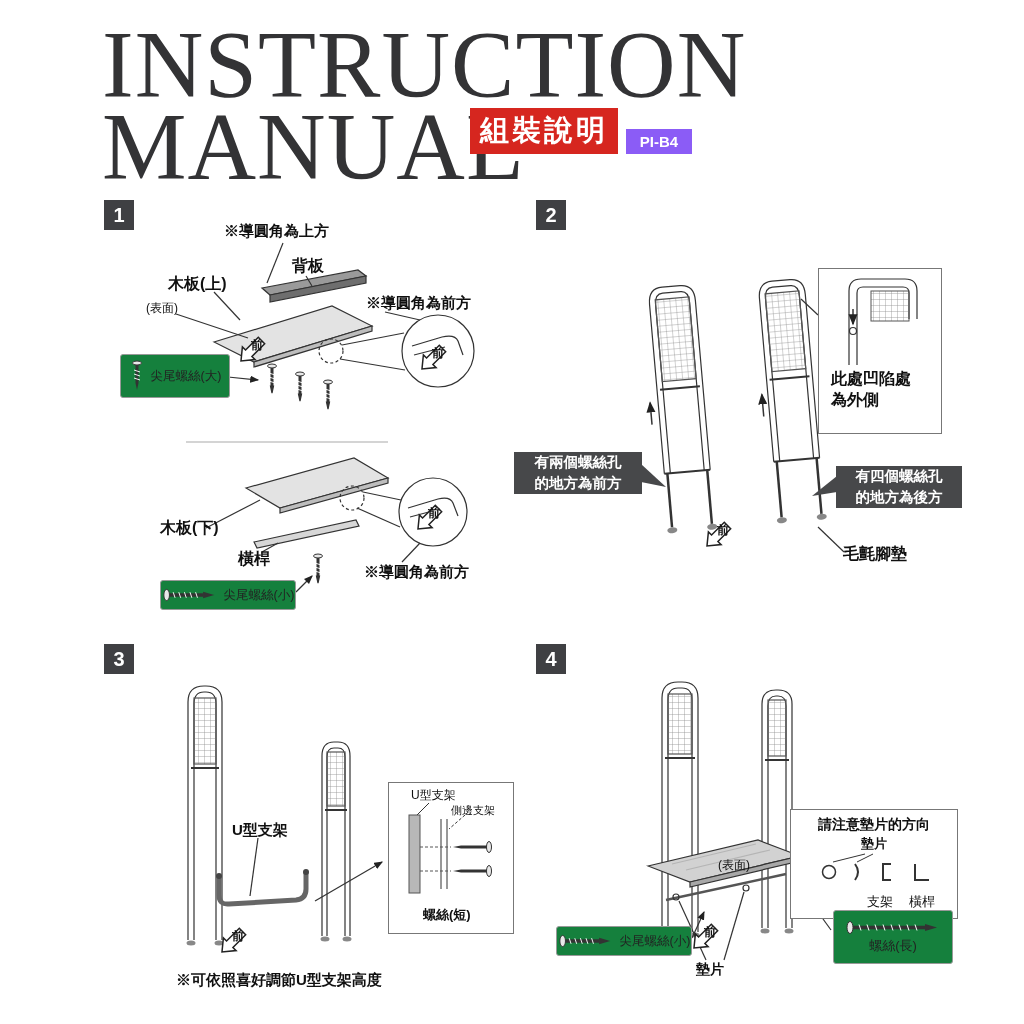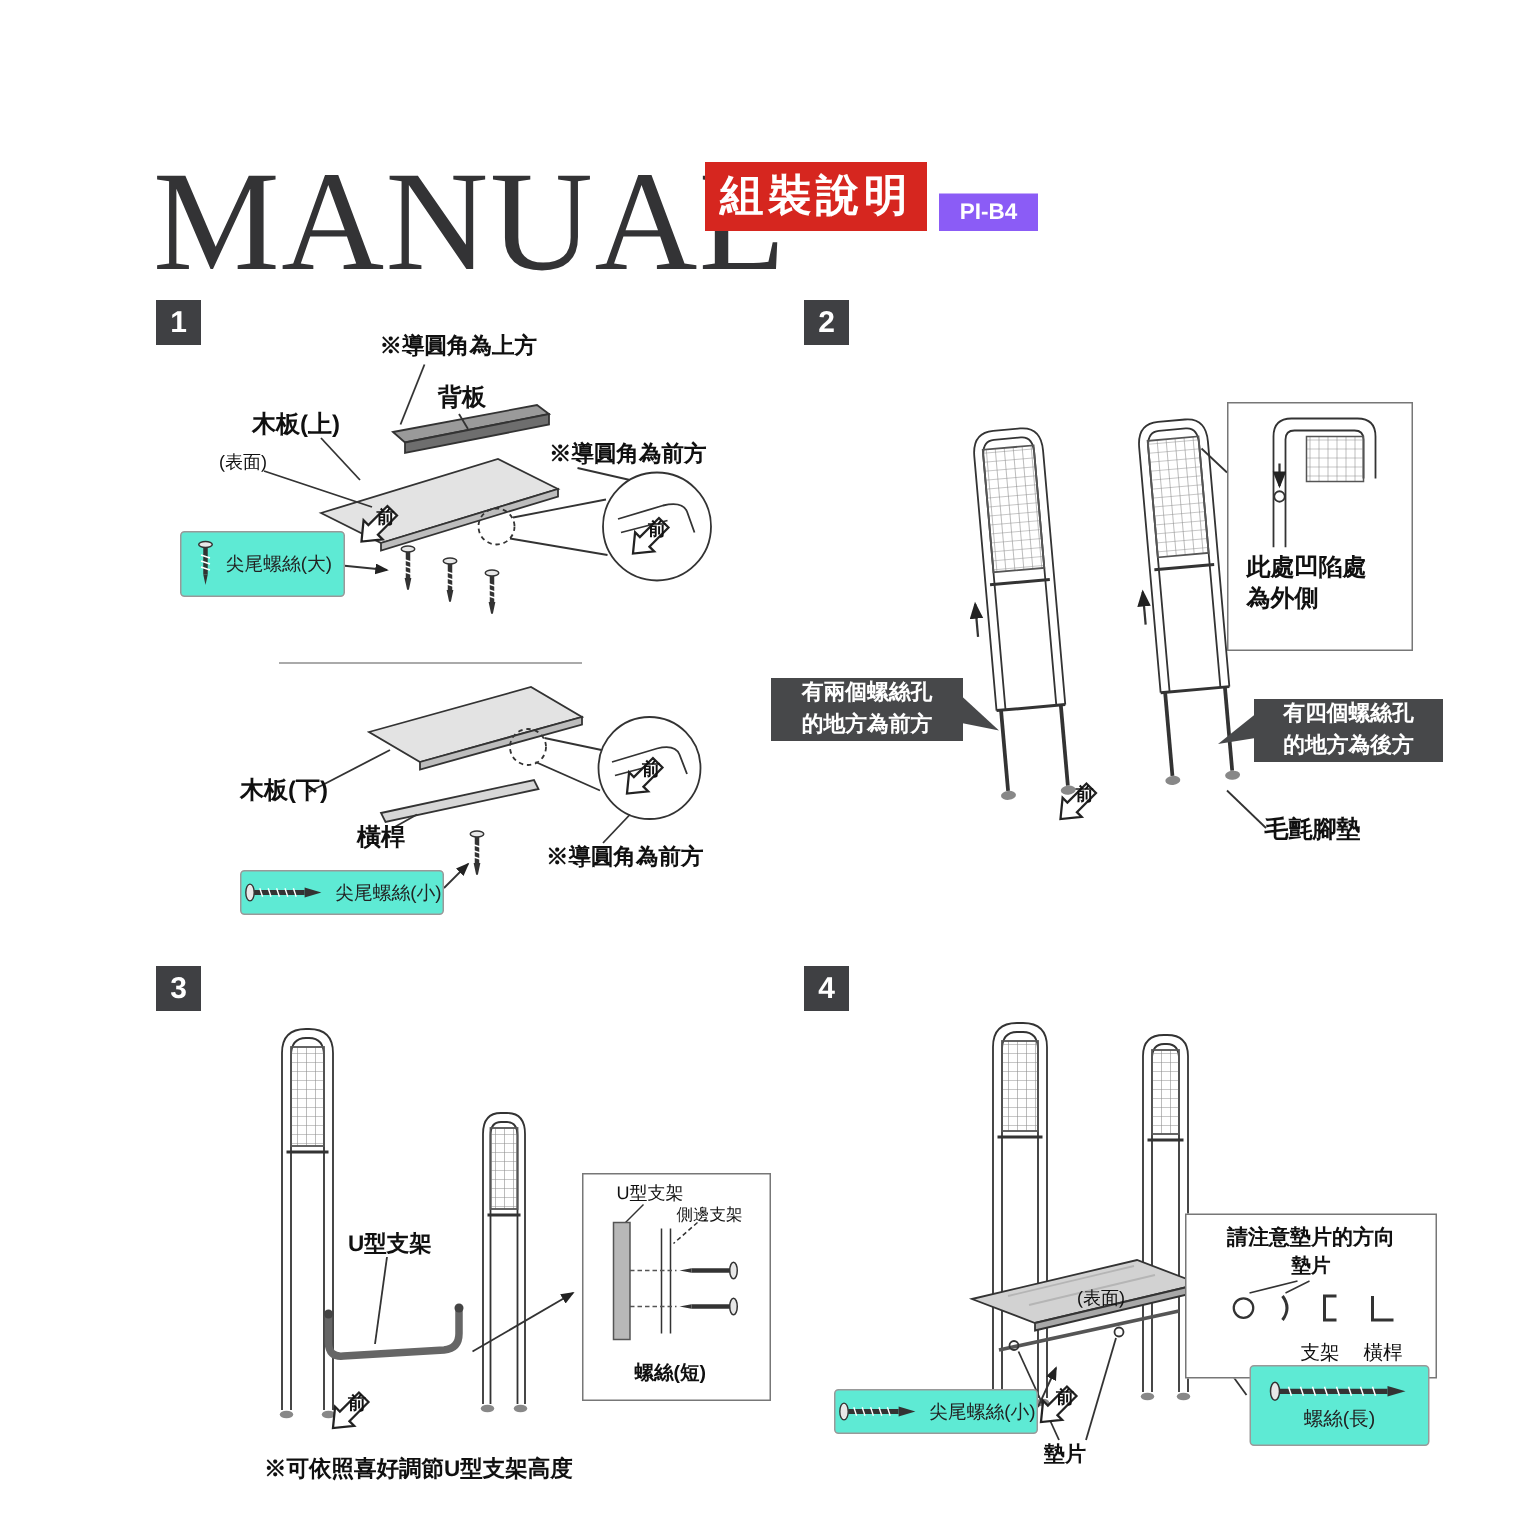--- a/index.html
+++ b/index.html
@@ -4,21 +4,21 @@
 <style>
   html,body{margin:0;padding:0;background:#fff;font-family:"Liberation Sans",sans-serif;}
   .page{position:relative;width:1024px;height:1024px;background:#fff;overflow:hidden;}
   .abs{position:absolute;}
   .title{font-family:"Liberation Serif",serif;color:#333335;letter-spacing:1px;line-height:1;}
   .badge-red{background:#d6261f;color:#fff;font-weight:bold;display:flex;align-items:center;justify-content:center;letter-spacing:3px;}
   .badge-dark{background:#8b5cf6;color:#fff;font-weight:bold;display:flex;align-items:center;justify-content:center;}
   .stepnum{width:30px;height:30px;background:#3f4043;color:#fff;font-weight:bold;font-size:20px;display:flex;align-items:center;justify-content:center;}
   .lbl{color:#101010;font-weight:bold;font-size:15px;white-space:pre-line;line-height:1.3;}
   .lbl-n{font-weight:normal;}
-  .boxed{border:1.5px solid #999;border-radius:3px;background:#5eead4;display:flex;align-items:center;justify-content:center;gap:6px;font-size:12.5px;color:#222;}
+  .boxed{border:1.5px solid #999;border-radius:3px;background:#15803d;display:flex;align-items:center;justify-content:center;gap:6px;font-size:12.5px;color:#222;}
   .boxed.col{flex-direction:column;gap:2px;}
   .callout{background:#47484a;color:#fff;font-weight:bold;font-size:14.5px;display:flex;align-items:center;justify-content:center;text-align:center;line-height:1.45;white-space:pre-line;}
   .panelbox{border:1.5px solid #777;background:#fff;}
   .front-label{font-size:12px;font-weight:bold;transform:translate(-50%,-50%);color:#111;}
   svg{display:block;}
 </style>
 </head>
 <body>
 
 <div class="page">
@@ -157,30 +157,31 @@
       <circle cx="676" cy="897" r="3"></circle>
       <circle cx="746" cy="888" r="3"></circle>
       <line x1="706" y1="960" x2="679" y2="901"></line>
       <line x1="724" y1="960" x2="744" y2="892"></line>
       <line x1="692" y1="938" x2="704" y2="912" marker-end="url(#ah)"></line>
       <line x1="831" y1="930" x2="802" y2="890" marker-end="url(#ah)"></line>
       <use href="#farrow" transform="translate(706,936) rotate(-45)"></use>
     </g>
   </svg>
 
+  <div class="abs title" style="left:102px;top:18px;font-size:95px;">INSTRUCTION</div>
   <div class="abs title" style="left:102px;top:100px;font-size:95px;">MANUAL</div>
   <div class="abs badge-red" style="left:470px;top:108px;width:148px;height:46px;font-size:29px;">組裝說明</div>
   <div class="abs badge-dark" style="left:626px;top:129px;width:66px;height:25px;font-size:15px;">PI-B4</div>
 
   <div class="abs stepnum" style="left:104px;top:200px;">1</div>
   <div class="abs stepnum" style="left:536px;top:200px;">2</div>
   <div class="abs stepnum" style="left:104px;top:644px;">3</div>
   <div class="abs stepnum" style="left:536px;top:644px;">4</div>
 
-  <div class="abs lbl" style="left:224px;top:221px;margin-left:29px;">※導圓角為上方</div>
+  <div class="abs lbl" style="left:224px;top:221px;">※導圓角為上方</div>
   <div class="abs lbl" style="left:292px;top:256px;font-size:16px;">背板</div>
   <div class="abs lbl" style="left:168px;top:274px;font-size:16px;">木板(上)</div>
   <div class="abs lbl lbl-n" style="left:146px;top:301px;font-size:12px;">(表面)</div>
   <div class="abs lbl" style="left:366px;top:293px;">※導圓角為前方</div>
   <div class="abs lbl" style="left:160px;top:518px;font-size:16px;">木板(下)</div>
   <div class="abs lbl" style="left:238px;top:549px;font-size:16px;">橫桿</div>
   <div class="abs lbl" style="left:364px;top:562px;">※導圓角為前方</div>
 
   <div class="abs boxed" style="left:120px;top:354px;width:108px;height:42px;">
     <svg width="16" height="34">

